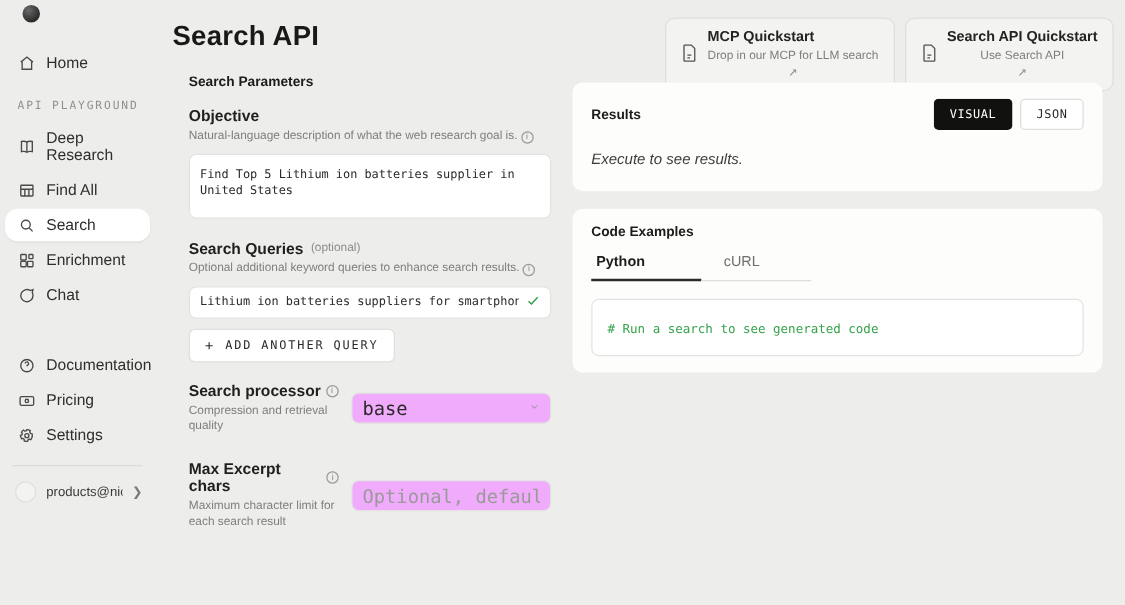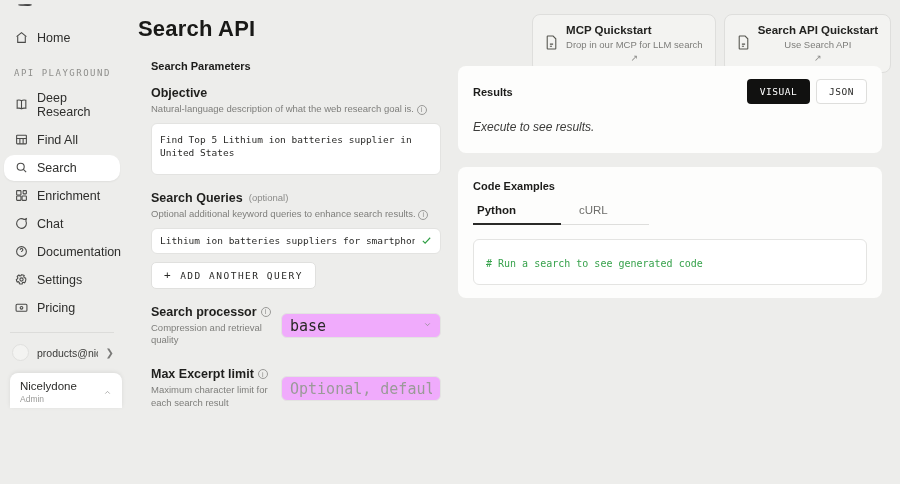--- a/index.html
+++ b/index.html
@@ -227,56 +227,45 @@
           <path d="M9.5 9a2.5 2.5 0 1 1 3.5 2.3c-.8.4-1 .9-1 1.7"></path>
           <path d="M12 17h.01"></path>
         </svg>
     </span>
     <span>Documentation</span>
   </div>
 
   <div class="nav-item">
     <span class="ni">
       <svg width="13" height="13" viewBox="0 0 24 24" fill="none" stroke="currentColor" stroke-width="2">
+          <rect x="2" y="6" width="20" height="13" rx="2"></rect>
+          <circle cx="12" cy="12.5" r="2.5"></circle>
+        </svg>
+    </span>
+    <span>Pricing</span>
+  </div>
+
+  <div class="nav-item">
+    <span class="ni">
+      <svg width="13" height="13" viewBox="0 0 24 24" fill="none" stroke="currentColor" stroke-width="2">
           <circle cx="12" cy="12" r="3"></circle>
           <path d="M19.4 15a7.9 7.9 0 0 0 .1-6l-2.2-.4-1.1-1.9.8-2.1a8 8 0 0 0-5.2-1.5l-.9 2-2.2.2-1.5-1.6A8 8 0 0 0 4 7l1.3 1.8-.7 2.1-2.1.7a8 8 0 0 0 1.7 5.1l2.1-.6 1.7 1.4v2.2a8 8 0 0 0 5.4.4l.4-2.1 2-.9 1.9 1a8 8 0 0 0 1.7-3.1z"></path>
         </svg>
     </span>
     <span>Settings</span>
-  </div>
-
-  <div class="nav-item">
-    <span class="ni">
-      <svg width="13" height="13" viewBox="0 0 24 24" fill="none" stroke="currentColor" stroke-width="2">
-          <rect x="2" y="6" width="20" height="13" rx="2"></rect>
-          <circle cx="12" cy="12.5" r="2.5"></circle>
-        </svg>
-    </span>
-    <span>Pricing</span>
   </div>
 
   <div class="side-divider"></div>
 
   <div class="account-row">
     <span class="avatar"></span>
     <span class="account-label">products@nic...</span>
     <span class="account-chevron">❯</span>
   </div>
 
-  <div class="org-card">
-    <div>
-      <div class="org-name">Nicelydone</div>
-      <div class="org-role">Admin</div>
-    </div>
-    <span class="org-chevron">
-      <svg width="9" height="9" viewBox="0 0 24 24" fill="none" stroke="currentColor" stroke-width="2">
-          <path d="m6 15 6-6 6 6"></path>
-        </svg>
-    </span>
-  </div>
 </div>
 
 <div class="main">
   <div class="page-title">Search API</div>
 
   <div class="quickstart-row">
     <div class="qs-card">
       <span class="qs-icon">
         <svg width="13" height="15" viewBox="0 0 24 28" fill="none" stroke="currentColor" stroke-width="2">
             <path d="M5 2h10l5 5v18a1 1 0 0 1-1 1H5a1 1 0 0 1-1-1V3a1 1 0 0 1 1-1z"></path>
@@ -362,21 +351,21 @@
               </svg>
           </span>
         </div>
       </div>
     </div>
 
 
     <div class="param-row" style="margin-top:20px;">
       <div class="param-left">
         <div class="field-label">
-          <span>Max Excerpt limit</span>
+          <span>Max Excerpt chars</span>
           <span class="info-icon">i</span>
         </div>
         <div class="field-desc">Maximum character limit for each search result</div>
       </div>
       <div class="param-field">
         <input class="text-input" placeholder="Optional, defaults to 6000" style="">
       </div>
     </div>
 
   </div>

